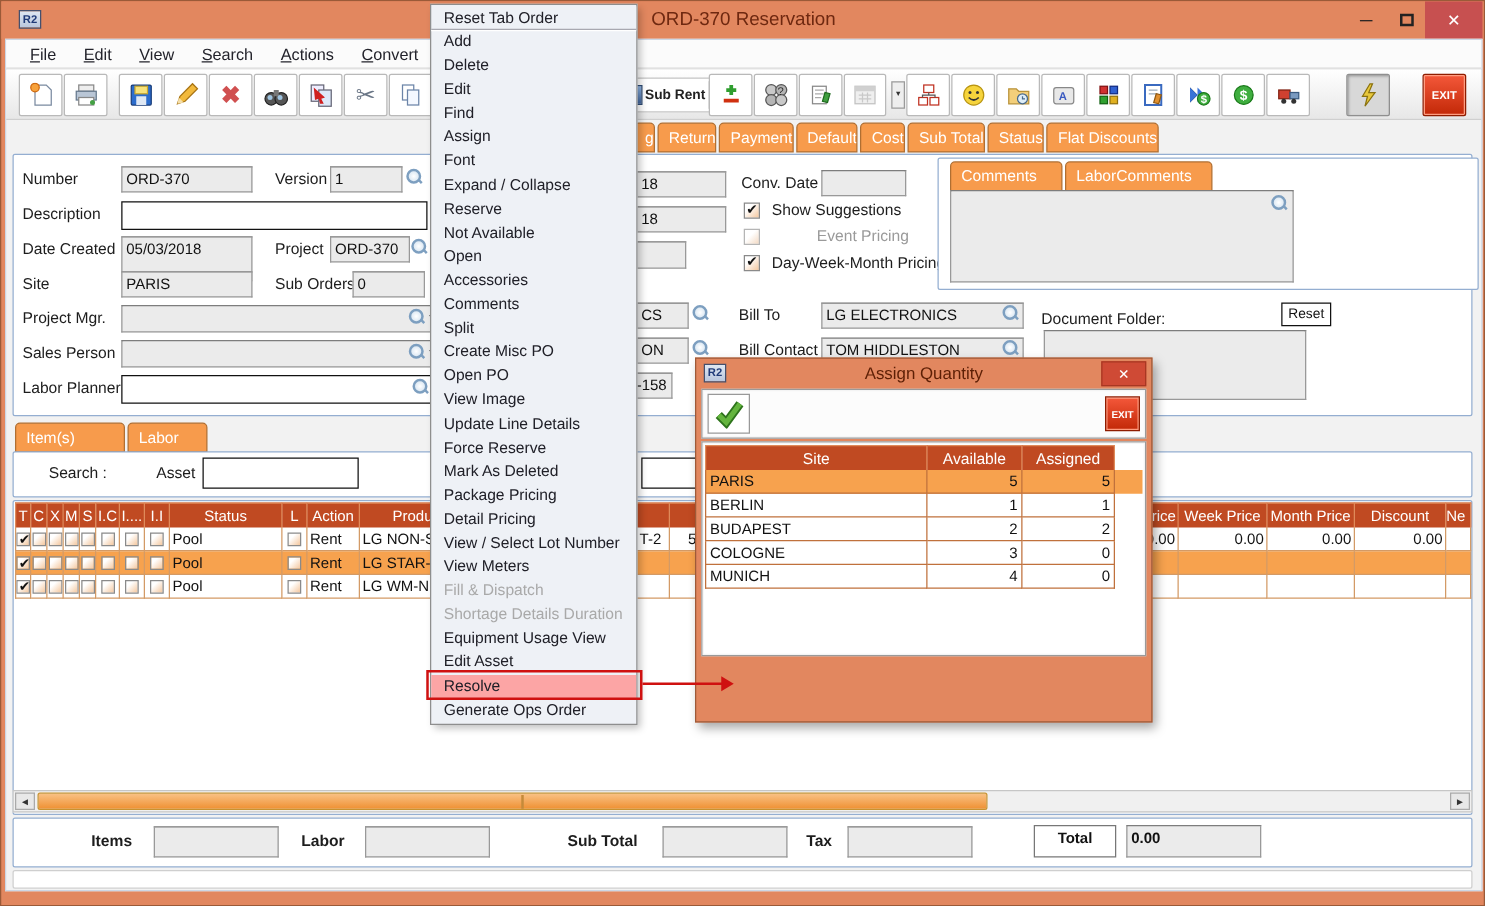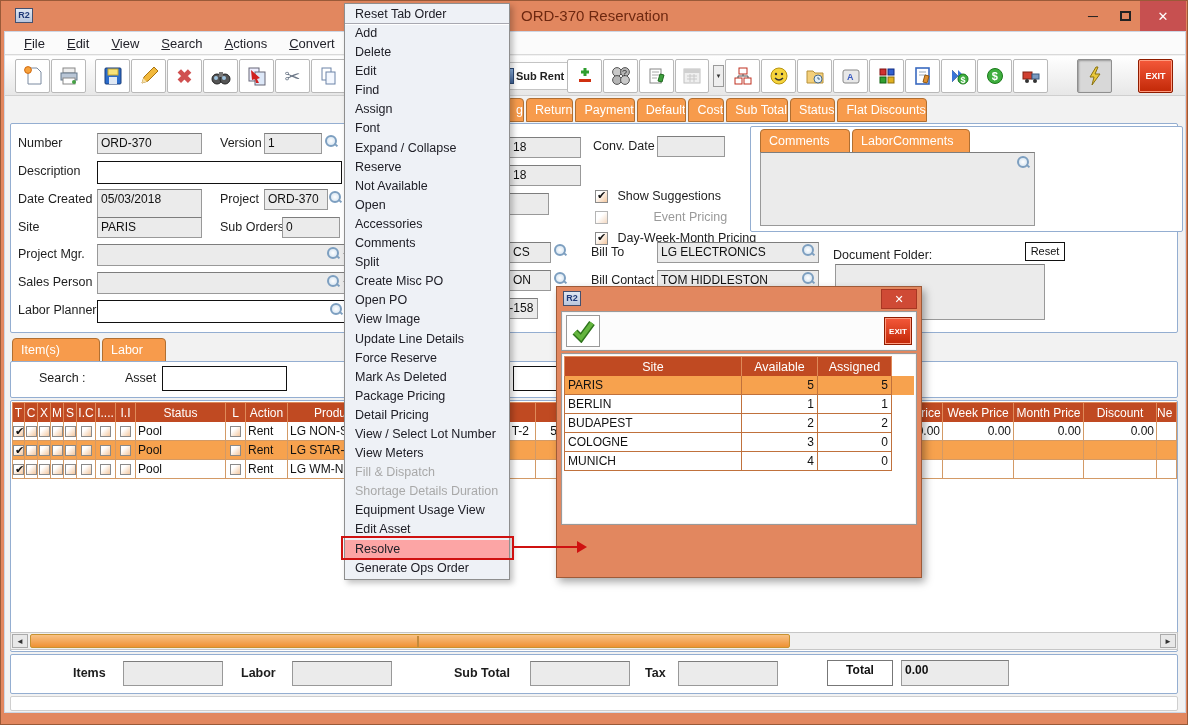--- a/index.html
+++ b/index.html
@@ -333,21 +333,21 @@
     <div class="fld white" style="left:92px;top:268px;width:252px;height:23px;"></div>
     <span class="mag" style="left:325px;top:271px;"></span>
 
     <div class="fld" style="left:504px;top:105px;width:72px;height:21px;">18</div>
     <div class="fld" style="left:504px;top:133px;width:72px;height:21px;">18</div>
     <div class="fld" style="left:504px;top:161px;width:40px;height:22px;"></div>
 
     <span class="lbl" style="left:588px;top:107px;">Conv. Date</span>
     <div class="fld" style="left:652px;top:104px;width:68px;height:21px;"></div>
 
-    <div class="abs" style="left:590px;top:129px;margin-top:28px;">
+    <div class="abs" style="left:590px;top:129px;">
 
         <div style="height:21px;white-space:nowrap;">
           <span class="cb checked"></span>
           <span class="lbl" style="position:static;margin-left:5px;vertical-align:3px;">Show Suggestions</span>
         </div>
 
         <div style="height:21px;white-space:nowrap;">
           <span class="cb disabled"></span>
           <span class="lbl dim" style="position:static;margin-left:5px;vertical-align:3px;padding-left:36px;">Event Pricing</span>
         </div>
@@ -601,20 +601,21 @@
         <div class="mi">Equipment Usage View</div>
         <div class="mi">Edit Asset</div>
         <div class="mi highlight">Resolve</div>
         <div class="mi">Generate Ops Order</div>
       </div>
   </div>
 
   <div id="dialog">
     <div id="dlg-title">
       <div class="appicon" style="left:2px;top:4px;">R2</div>
+      <div class="t">Assign Quantity</div>
       <div id="dlg-close">✕</div>
     </div>
     <div class="dpanel" id="dlg-toolbar">
       <div style="position:absolute;left:4px;top:3px;width:34px;height:32px;background:#fff;border:1px solid #999;display:flex;align-items:center;justify-content:center;">
         <svg width="24" height="24">
             <path d="M4 13 L10 19 L21 4" fill="none" stroke="#2e741c" stroke-width="7"></path>
             <path d="M4 13 L10 19 L21 4" fill="none" stroke="#64b53e" stroke-width="4"></path>
           </svg>
       </div>
       <div class="exit-btn" style="position:absolute;right:4px;top:5px;width:28px;height:28px;font-size:8px;">

